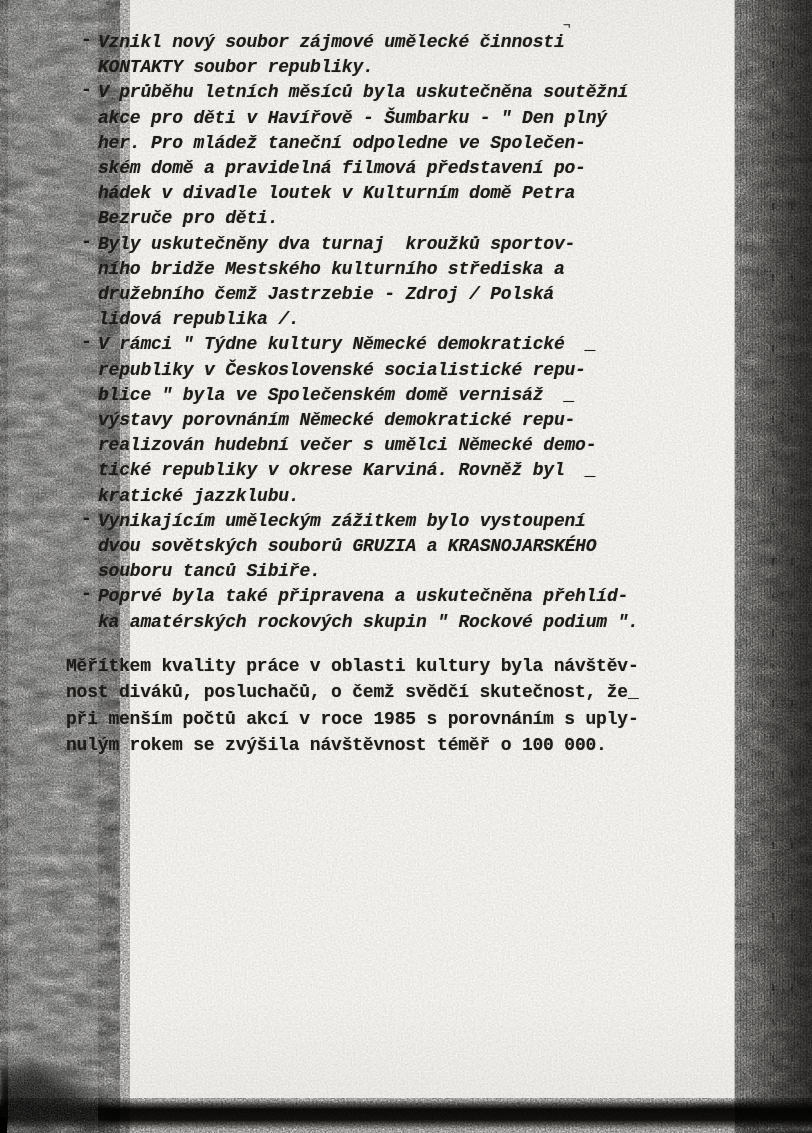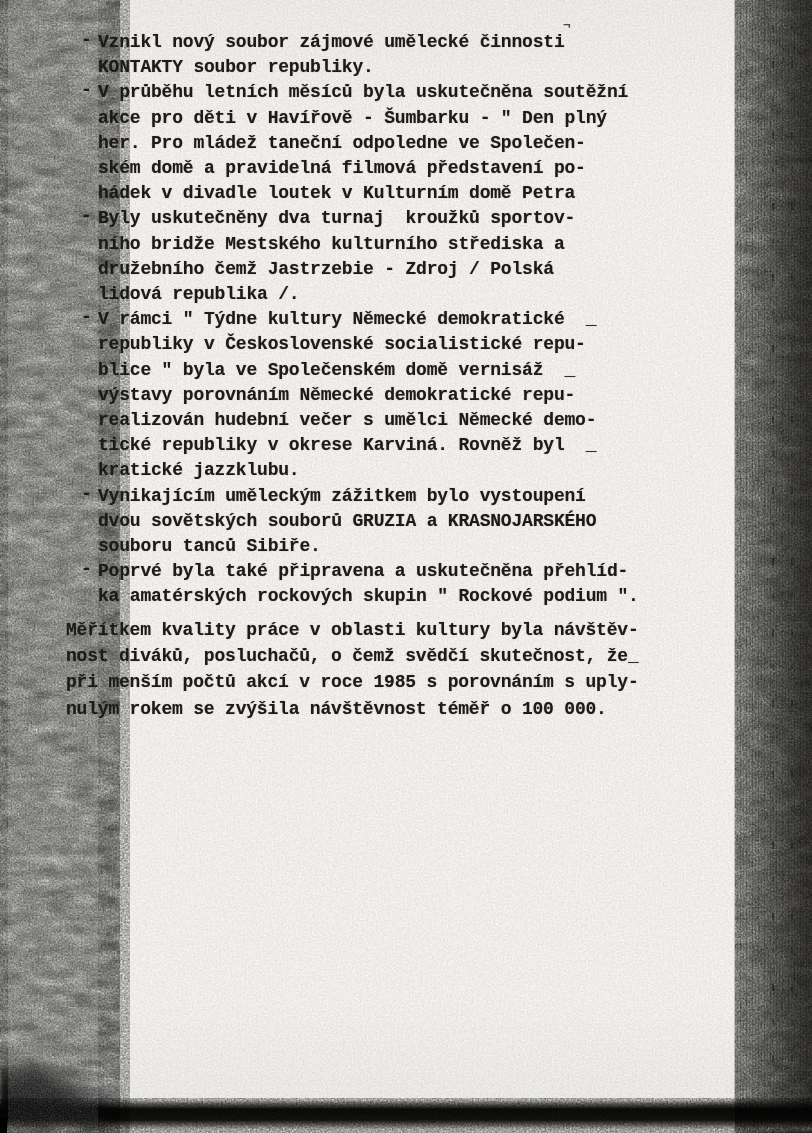--- a/index.html
+++ b/index.html
@@ -82,26 +82,26 @@
   
   .text-layer {
     position:absolute; left:66px; top:30px; width:640px;
     color:#1c1b18;
     font-size:18px; font-weight:bold; line-height:25.2px;
     letter-spacing:-0.2px;
     text-shadow:0 0 1px rgba(30,29,26,0.45);
   }
   .line { white-space:pre; }
   .bullet-item { position:relative; }
-  .bullet-item .lines { padding-left:32px; }
+  .bullet-item .lines { padding-left:32px;font-style:italic; }
   .dash {
     position:absolute; left:15px; top:-2px;
     font-weight:bold;
   }
-  .closing { margin-top:7px; line-height:26.4px; }
+  .closing { margin-top:18px; line-height:26.4px; }
 
   .artifact {
     position:absolute; left:563px; top:18px;
     font-size:13px; color:#4b4a46; font-weight:bold;
   }
 </style>
 </head>
 <body>
 
 <div class="page">
@@ -148,20 +148,21 @@
     </div>
 
     <div class="bullet-item">
       <span class="dash">-</span>
       <div class="lines">
         <div class="line">V průběhu letních měsíců byla uskutečněna soutěžní</div>
         <div class="line">akce pro děti v Havířově - Šumbarku - " Den plný</div>
         <div class="line">her. Pro mládež taneční odpoledne ve Společen-</div>
         <div class="line">ském domě a pravidelná filmová představení po-</div>
         <div class="line">hádek v divadle loutek v Kulturním domě Petra</div>
+        <div class="line">Bezruče pro děti.</div>
       </div>
     </div>
 
     <div class="bullet-item">
       <span class="dash">-</span>
       <div class="lines">
         <div class="line">Byly uskutečněny dva turnaj  kroužků sportov-</div>
         <div class="line">ního bridže Mestského kulturního střediska a</div>
         <div class="line">družebního čemž Jastrzebie - Zdroj / Polská</div>
         <div class="line">lidová republika /.</div>

